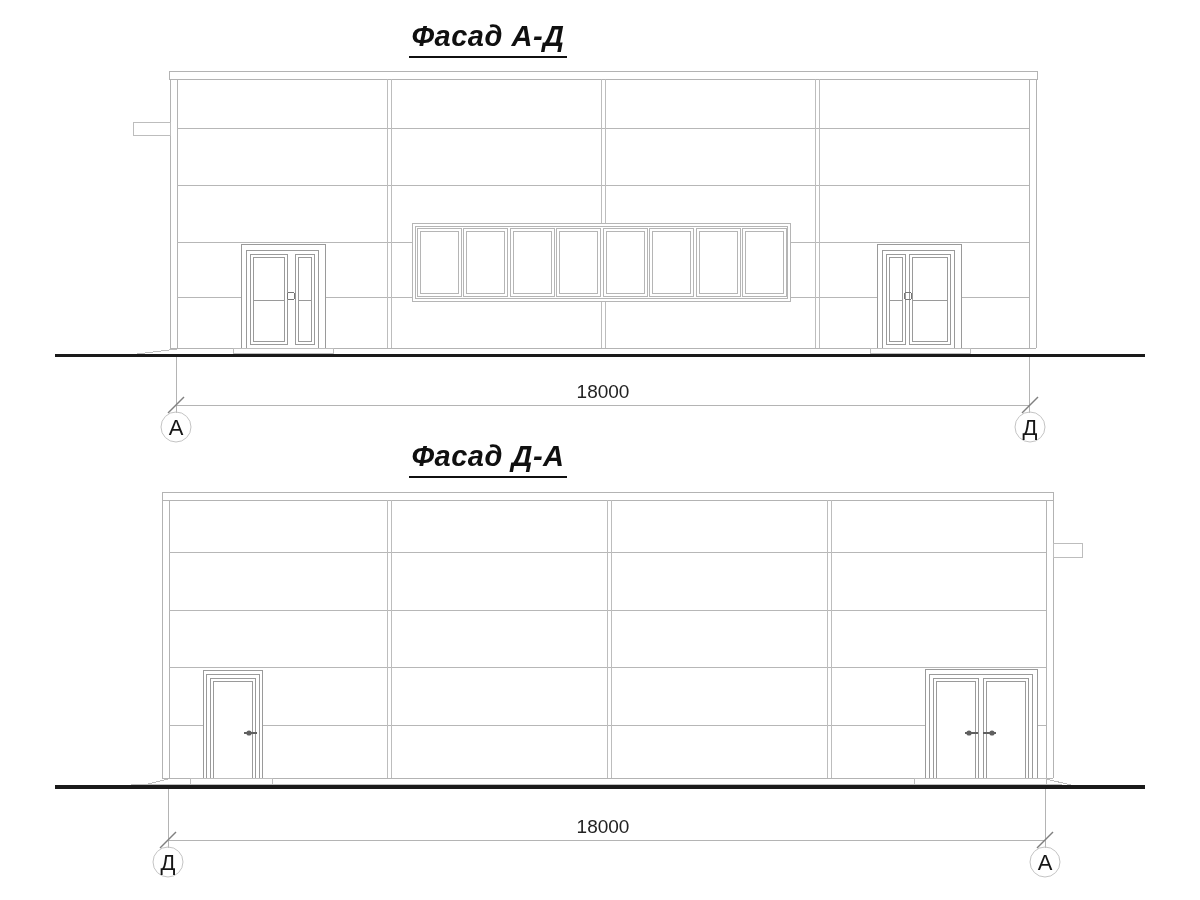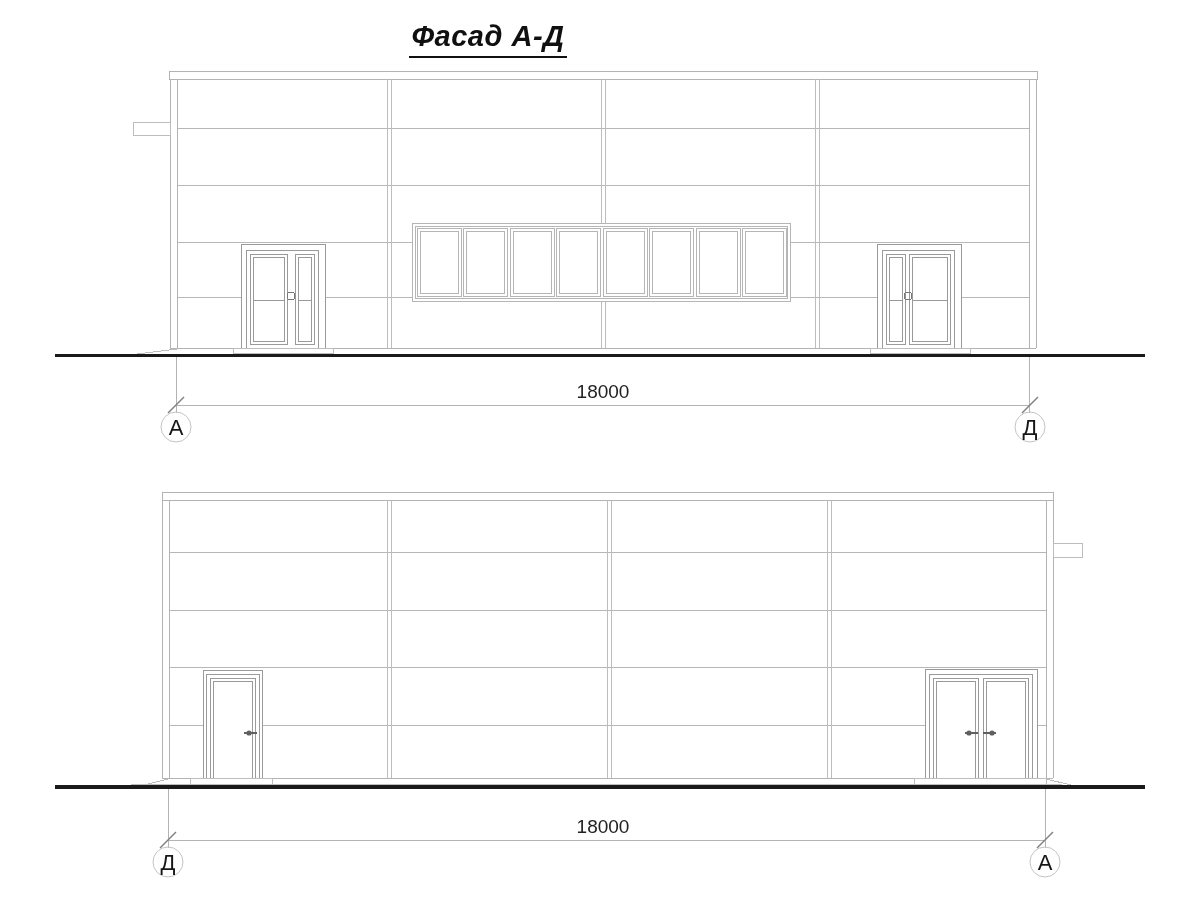--- a/index.html
+++ b/index.html
@@ -29,20 +29,23 @@
   .axistext{font-size:22px;fill:#161616;}
 </style>
 </head>
 <body>
 
 <div id="canvas">
 
   <div class="title" id="title-top">
     <span>Фасад А-Д</span>
   </div>
+  <div class="title" id="title-bottom">
+    <span>Фасад Д-А</span>
+  </div>
 
   <svg width="1200" height="900" viewBox="0 0 1200 900" shape-rendering="crispEdges">
 
     <g>
 
       <g stroke="#b3b3b3" fill="none">
         <rect x="169" y="71" width="868" height="8"></rect>
         <line x1="170" y1="79" x2="170" y2="348"></line>
         <line x1="177" y1="79" x2="177" y2="348"></line>
         <line x1="1029" y1="79" x2="1029" y2="348"></line>

